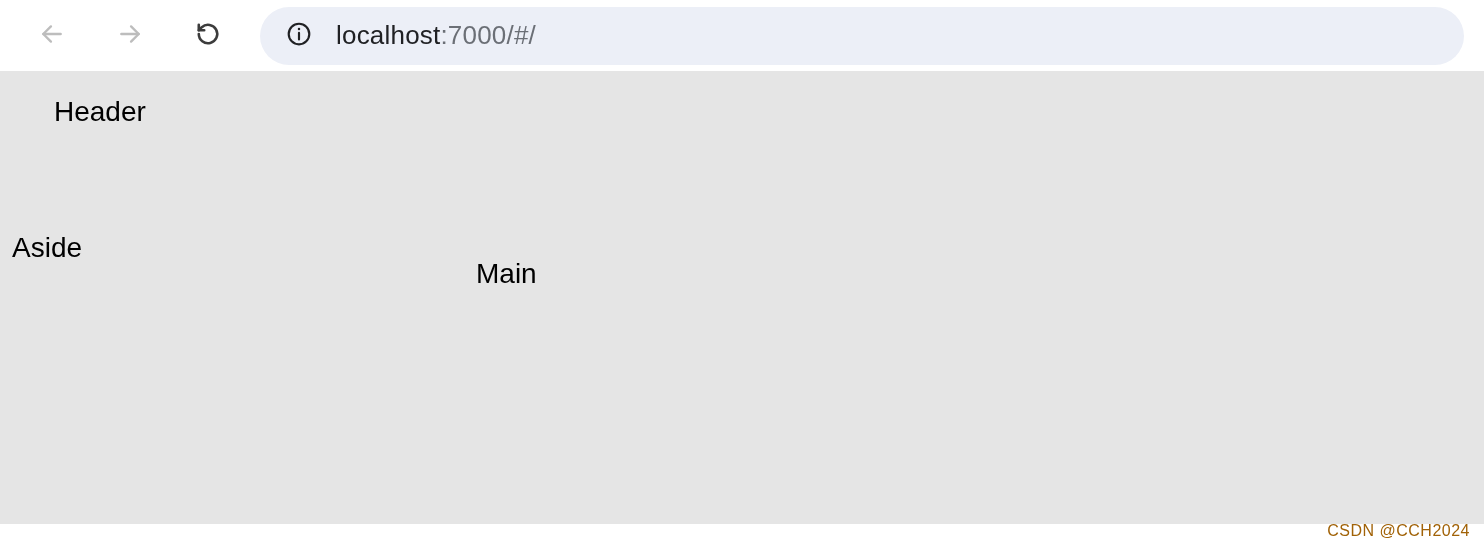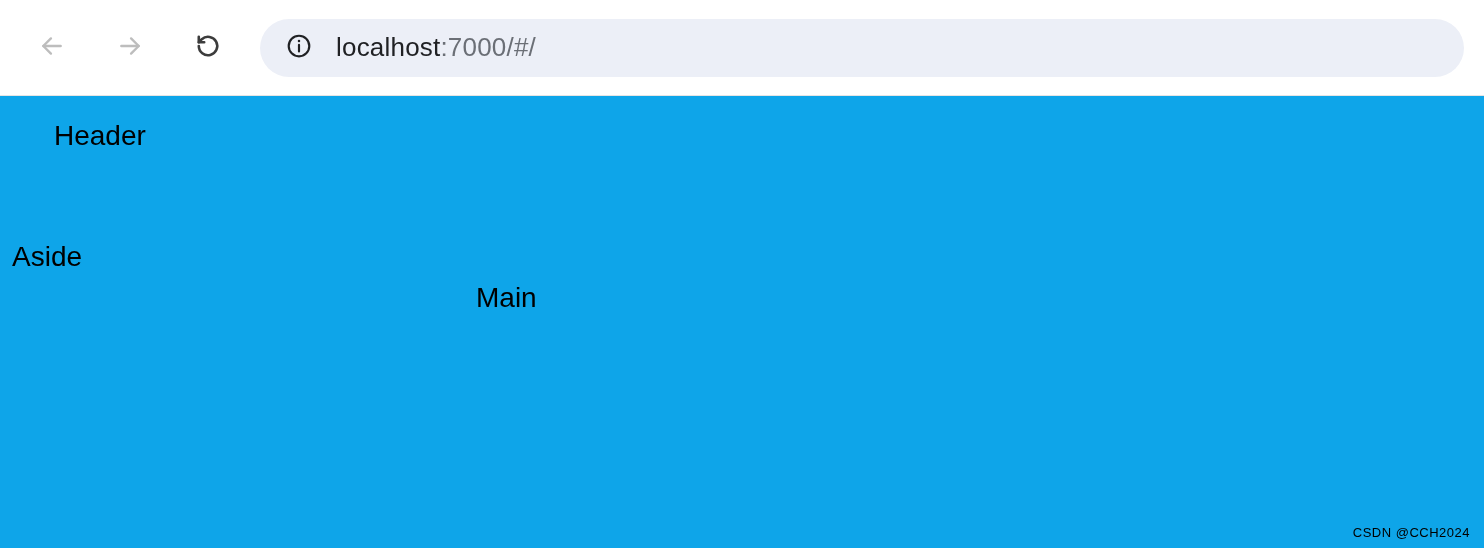--- a/index.html
+++ b/index.html
@@ -11,21 +11,21 @@
       font-family: "Microsoft YaHei", "Segoe UI", Arial, sans-serif;
       background: #ffffff;
       width: 1484px;
       height: 548px;
       overflow: hidden;
       position: relative;
     }
     .browser-toolbar {
       display: flex;
       align-items: center;
-      height: 96px;
+      height: 72px;
       padding: 0 20px;
       background: #ffffff;
       border-bottom: 1px solid #e5e5e5;
       gap: 10px;
     }
     .nav-btn {
       width: 44px;
       height: 44px;
       display: flex;
       align-items: center;
@@ -79,51 +79,51 @@
     .url-host {
       color: #202124;
     }
     .url-path {
       color: #6b6f76;
     }
     .page-content {
       position: relative;
       width: 100%;
       height: calc(548px - 96px);
-      background: #0ea5e9;
+      background: #e5e5e5;
     }
     .header-text {
       position: absolute;
       left: 54px;
       top: 24px;
       font-size: 28px;
       color: #000000;
     }
     .aside-text {
       position: absolute;
       left: 12px;
-      top: 145px;
+      top: 160px;
       font-size: 28px;
       color: #000000;
       text-align: right;
     }
     .main-text {
       position: absolute;
       left: 460px;
       top: 186px;
       font-size: 28px;
       color: #000000;
       margin-left: 16px;
     }
     .watermark {
       position: absolute;
       right: 14px;
       bottom: 8px;
-      font-size: 13px;
-      color: #000000;
+      font-size: 16px;
+      color: #a16207;
       letter-spacing: 0.5px;
       font-family: Arial, sans-serif;
     }
   </style>
 </head>
 <body>
 
 <div class="browser-toolbar">
   <div class="nav-group">
     <div class="nav-btn disabled">

